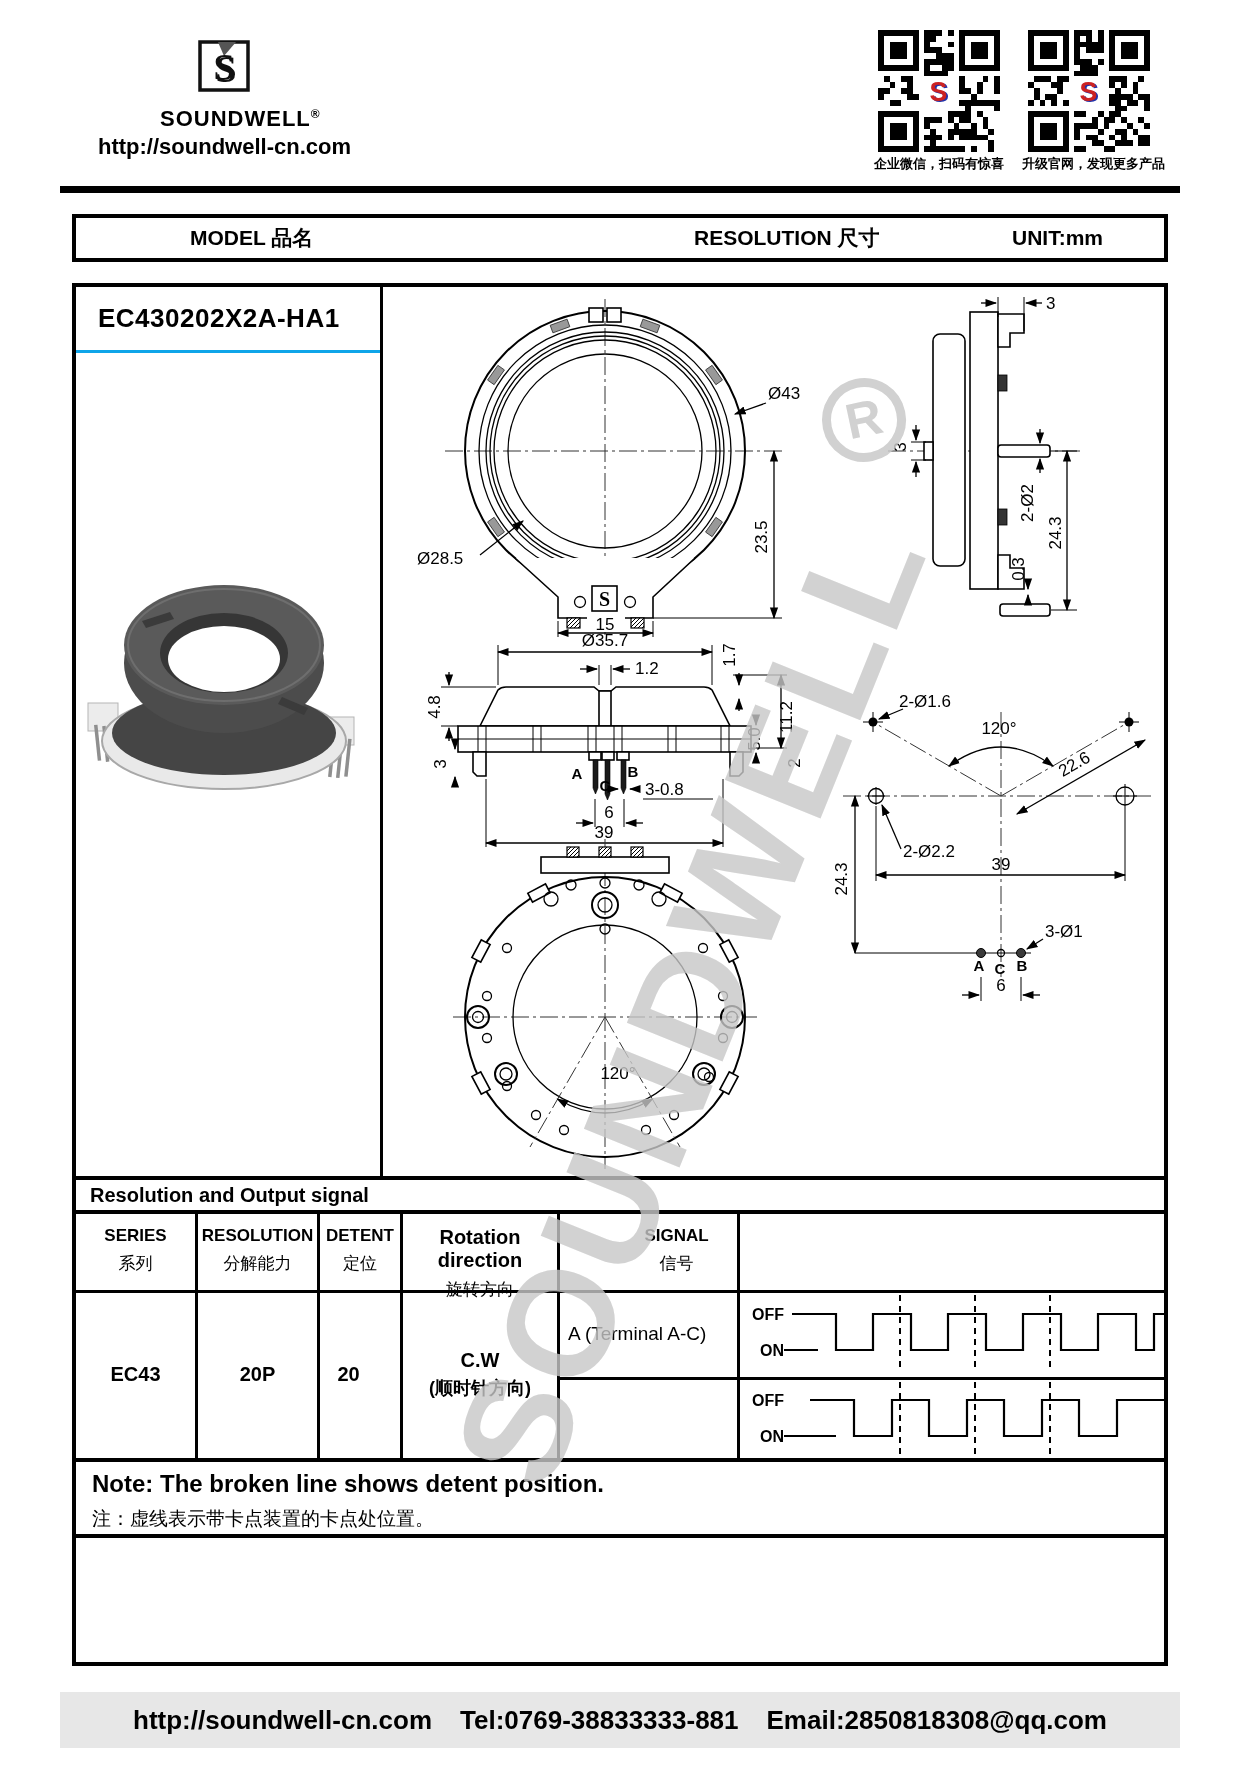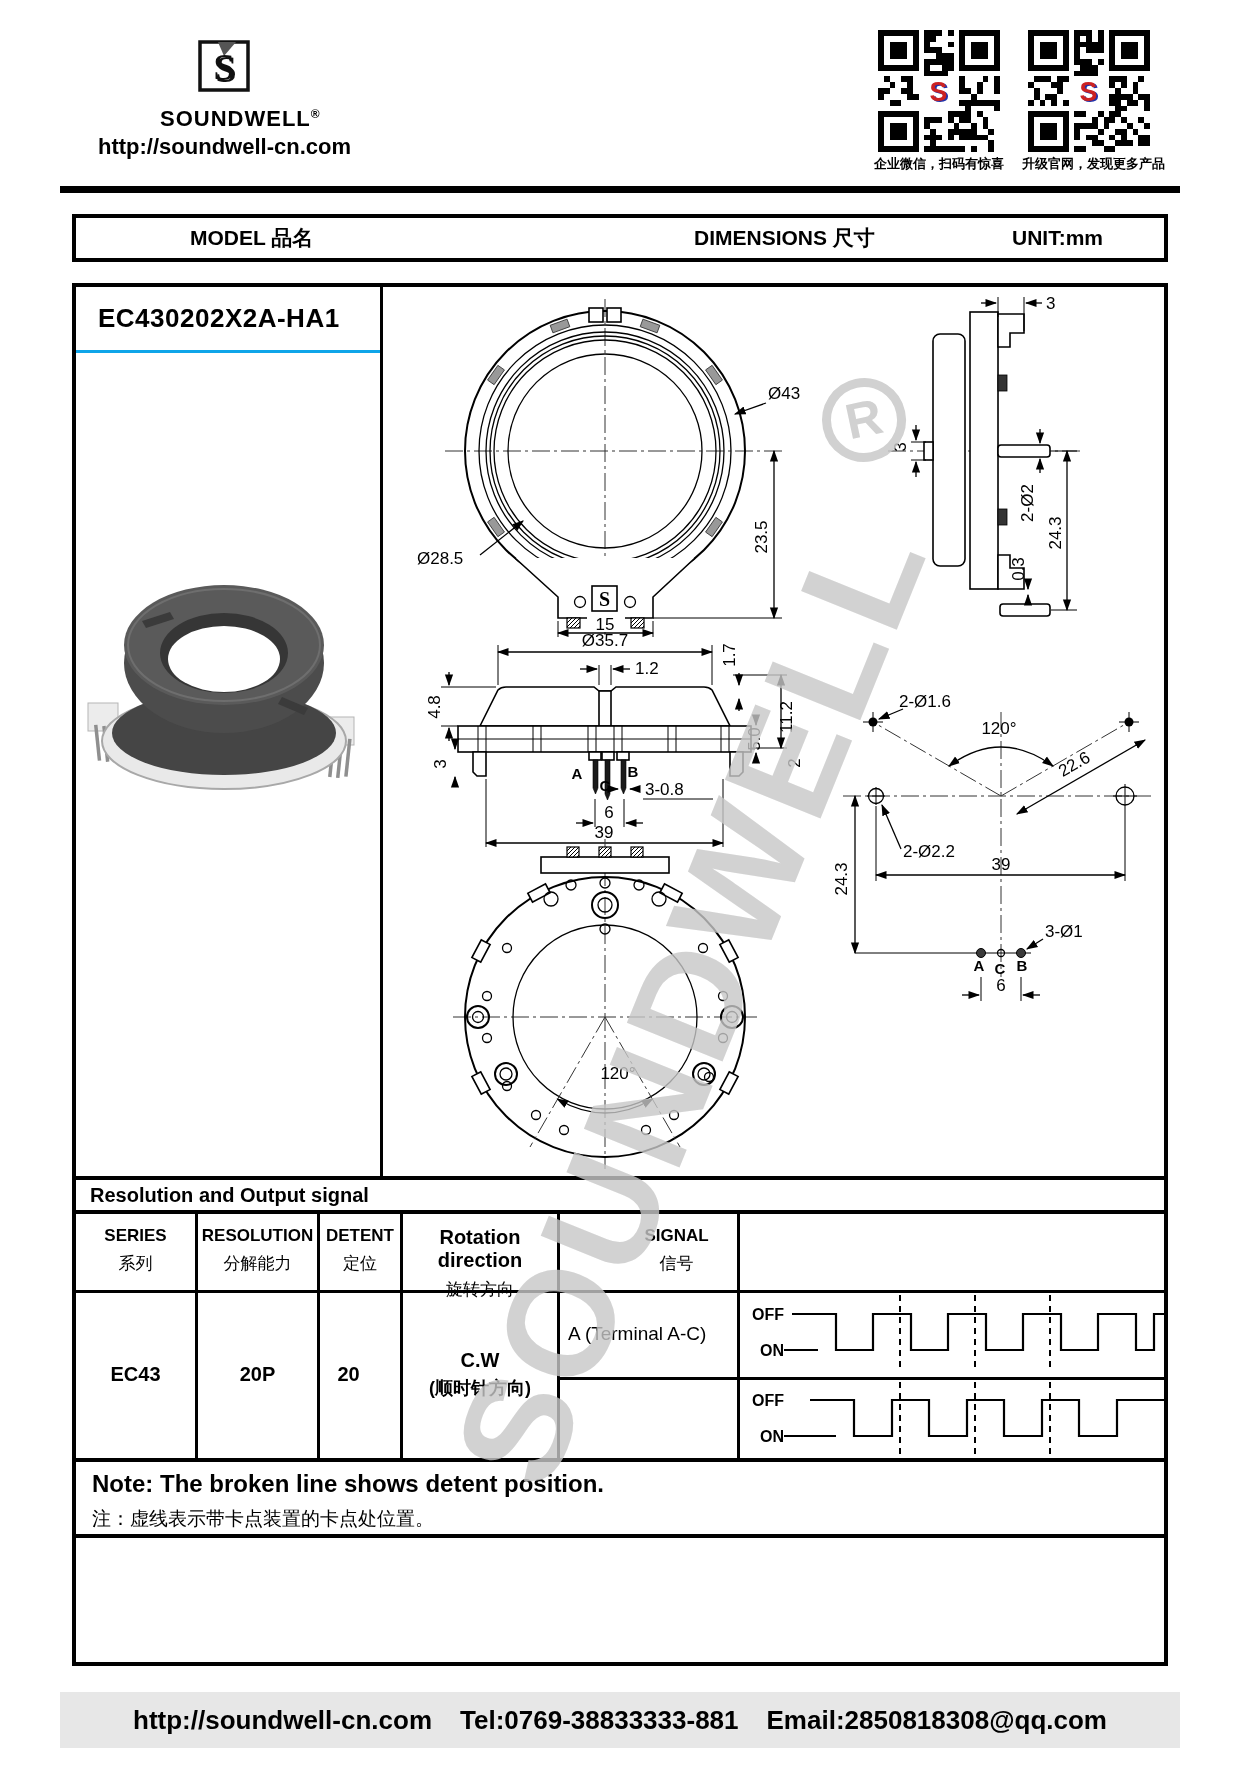--- a/index.html
+++ b/index.html
@@ -304,21 +304,21 @@
       <text x="10.7" y="12.4" text-anchor="middle" font-size="4.6" font-weight="bold" fill="#23a" font-family="Liberation Sans,sans-serif">S</text>
       <text x="10.4" y="12.2" text-anchor="middle" font-size="4.6" font-weight="bold" fill="#c22" font-family="Liberation Sans,sans-serif">S</text>
     </svg></div>
 <div class="abs qrcap" style="left:872px;top:155px;width:134px;">企业微信，扫码有惊喜</div>
 <div class="abs qrcap" style="left:1022px;top:155px;width:134px;">升级官网，发现更多产品</div>
 
 <div class="abs rule" style="left:60px;top:186px;width:1120px;"></div>
 
 <div class="abs box tbar" style="left:72px;top:214px;width:1096px;height:48px;">
   <span class="abs" style="left:114px;">MODEL 品名</span>
-  <span class="abs" style="left:618px;">DIMENSIONS 尺寸</span>
+  <span class="abs" style="left:618px;">RESOLUTION 尺寸</span>
   <span class="abs" style="left:936px;">UNIT:mm</span>
 </div>
 
 <div class="abs box" style="left:72px;top:283px;width:1096px;height:897px;">
   <div class="abs model-cell" style="left:0;top:0;width:304px;height:66px;">EC430202X2A-HA1</div>
   <div class="abs vline" style="left:304px;top:0;height:889px;"></div>
 
   <svg class="abs" style="left:10px;top:248px;" width="280" height="300" viewBox="0 0 280 300">
     <rect x="2" y="168" width="30" height="28" fill="#ececec" stroke="#b5b5b5"></rect>
     <rect x="238" y="182" width="30" height="28" fill="#ececec" stroke="#b5b5b5"></rect>

